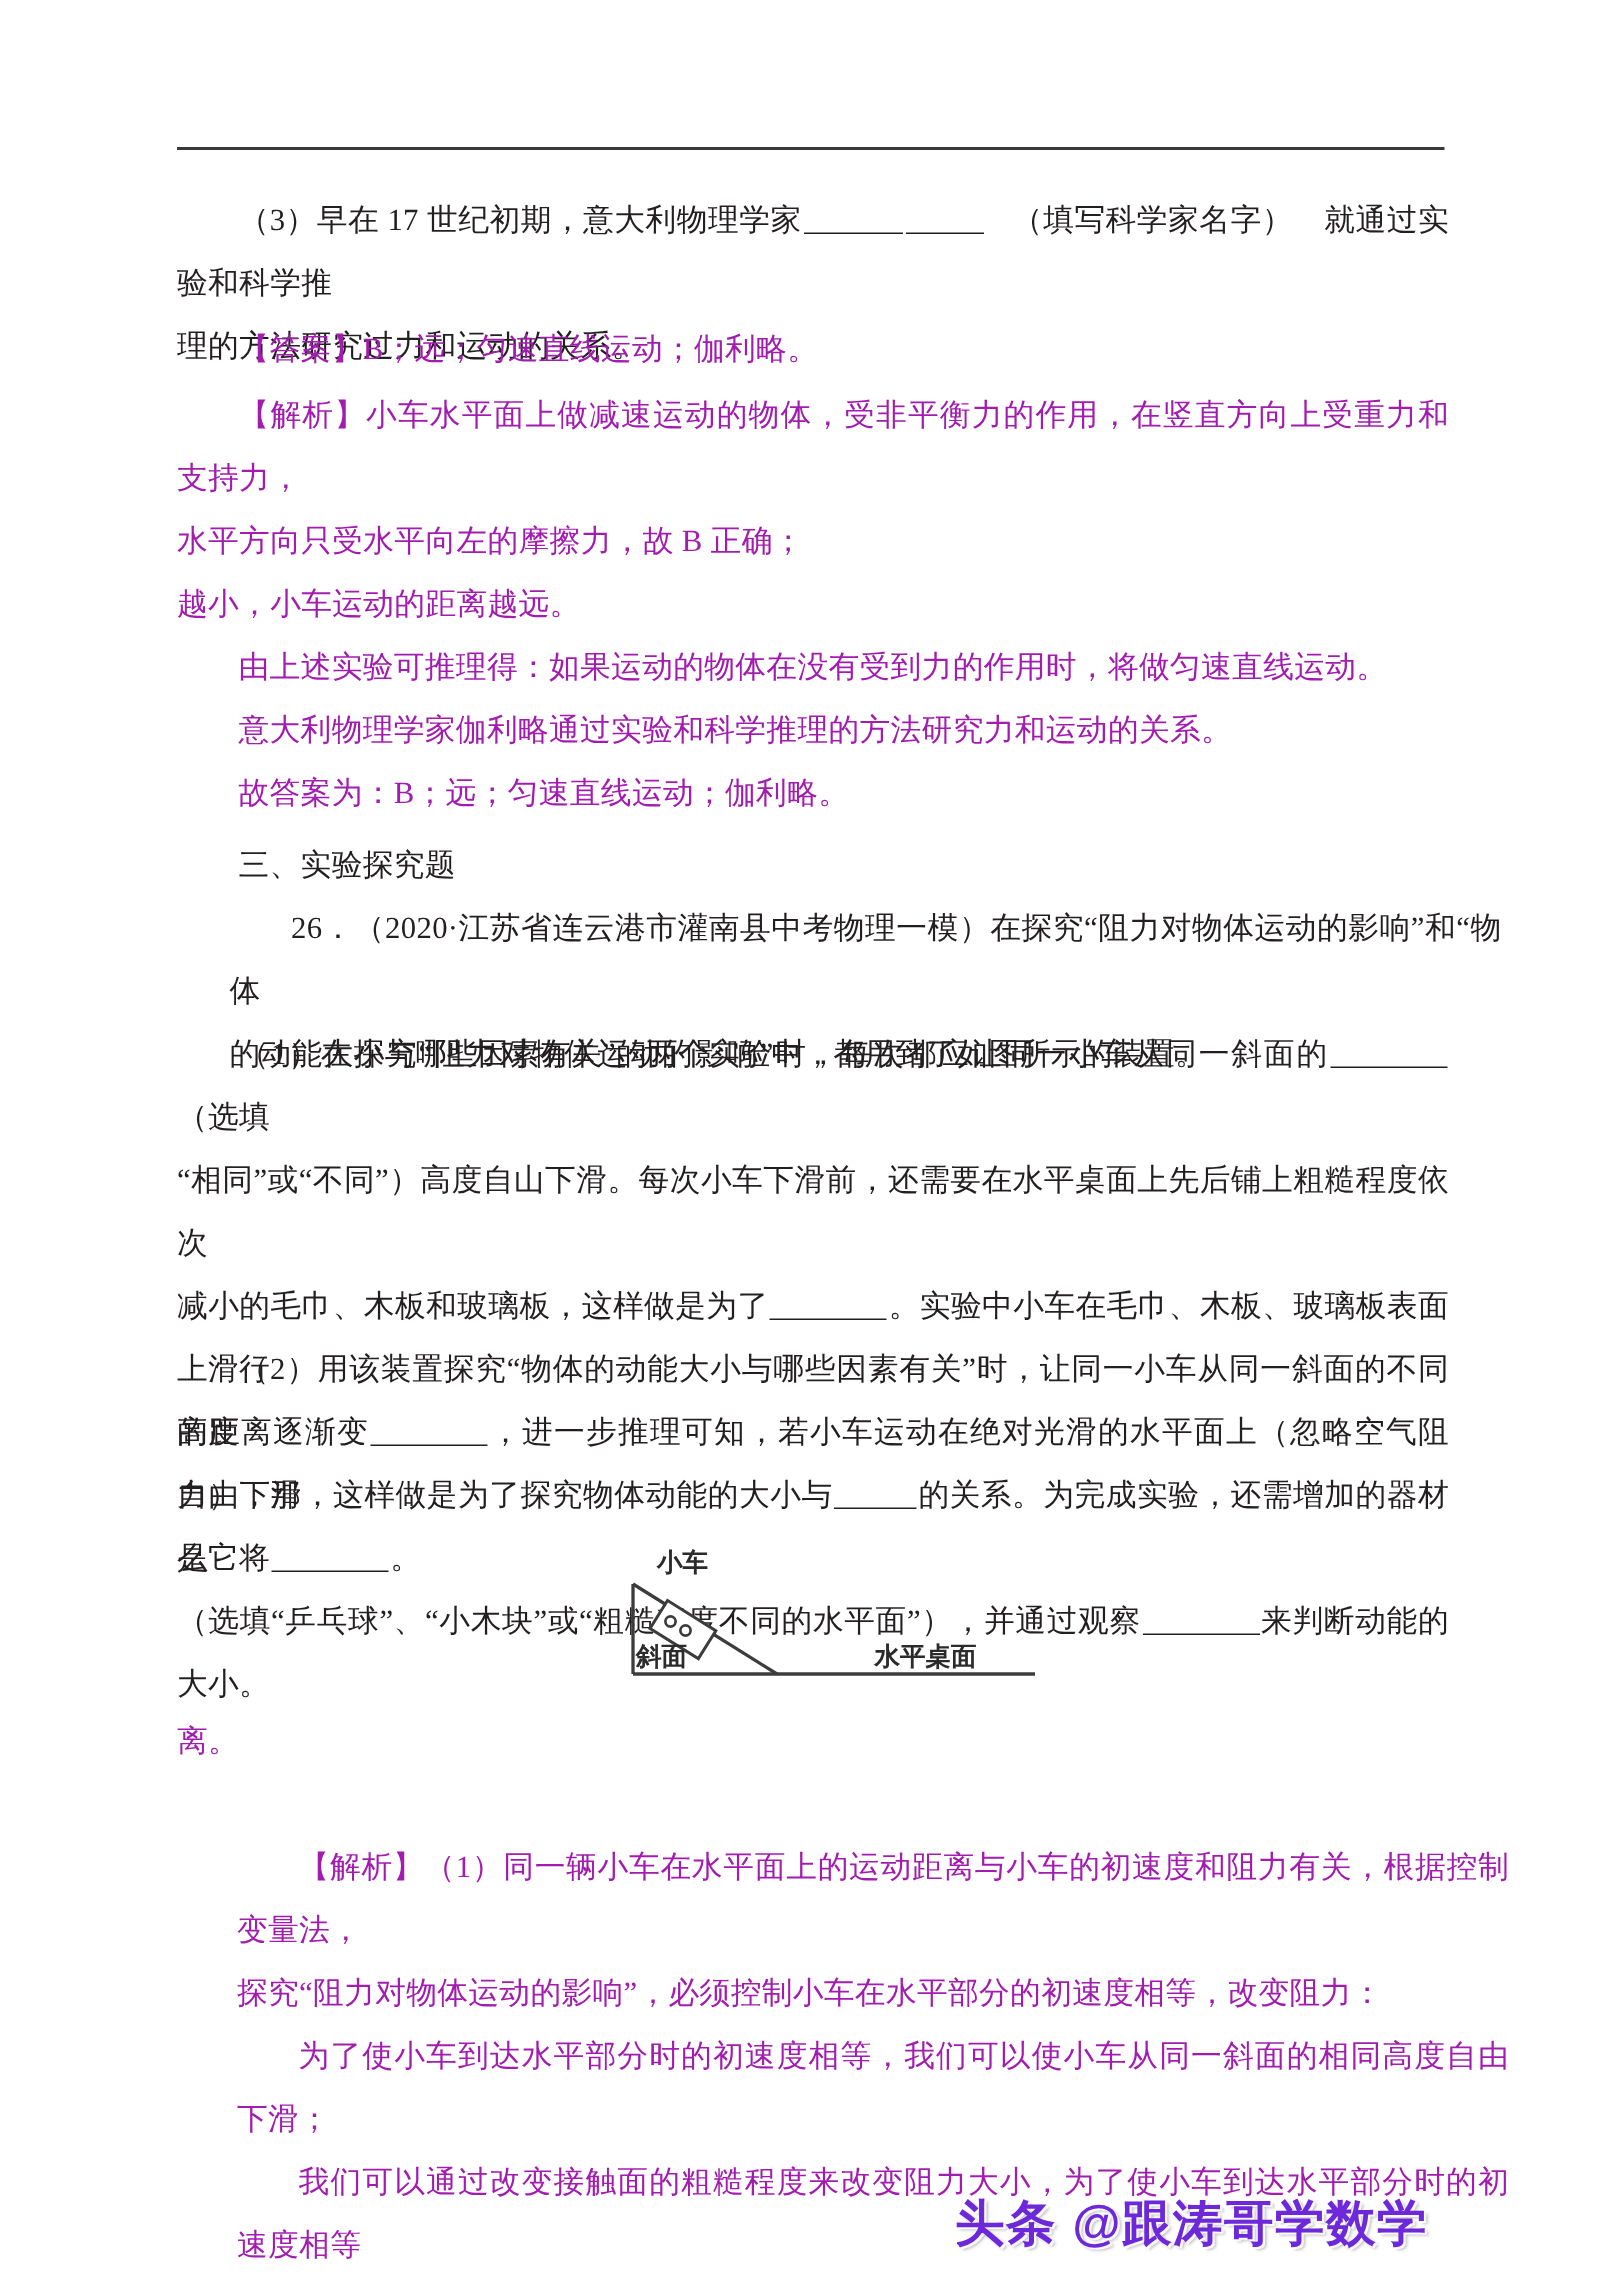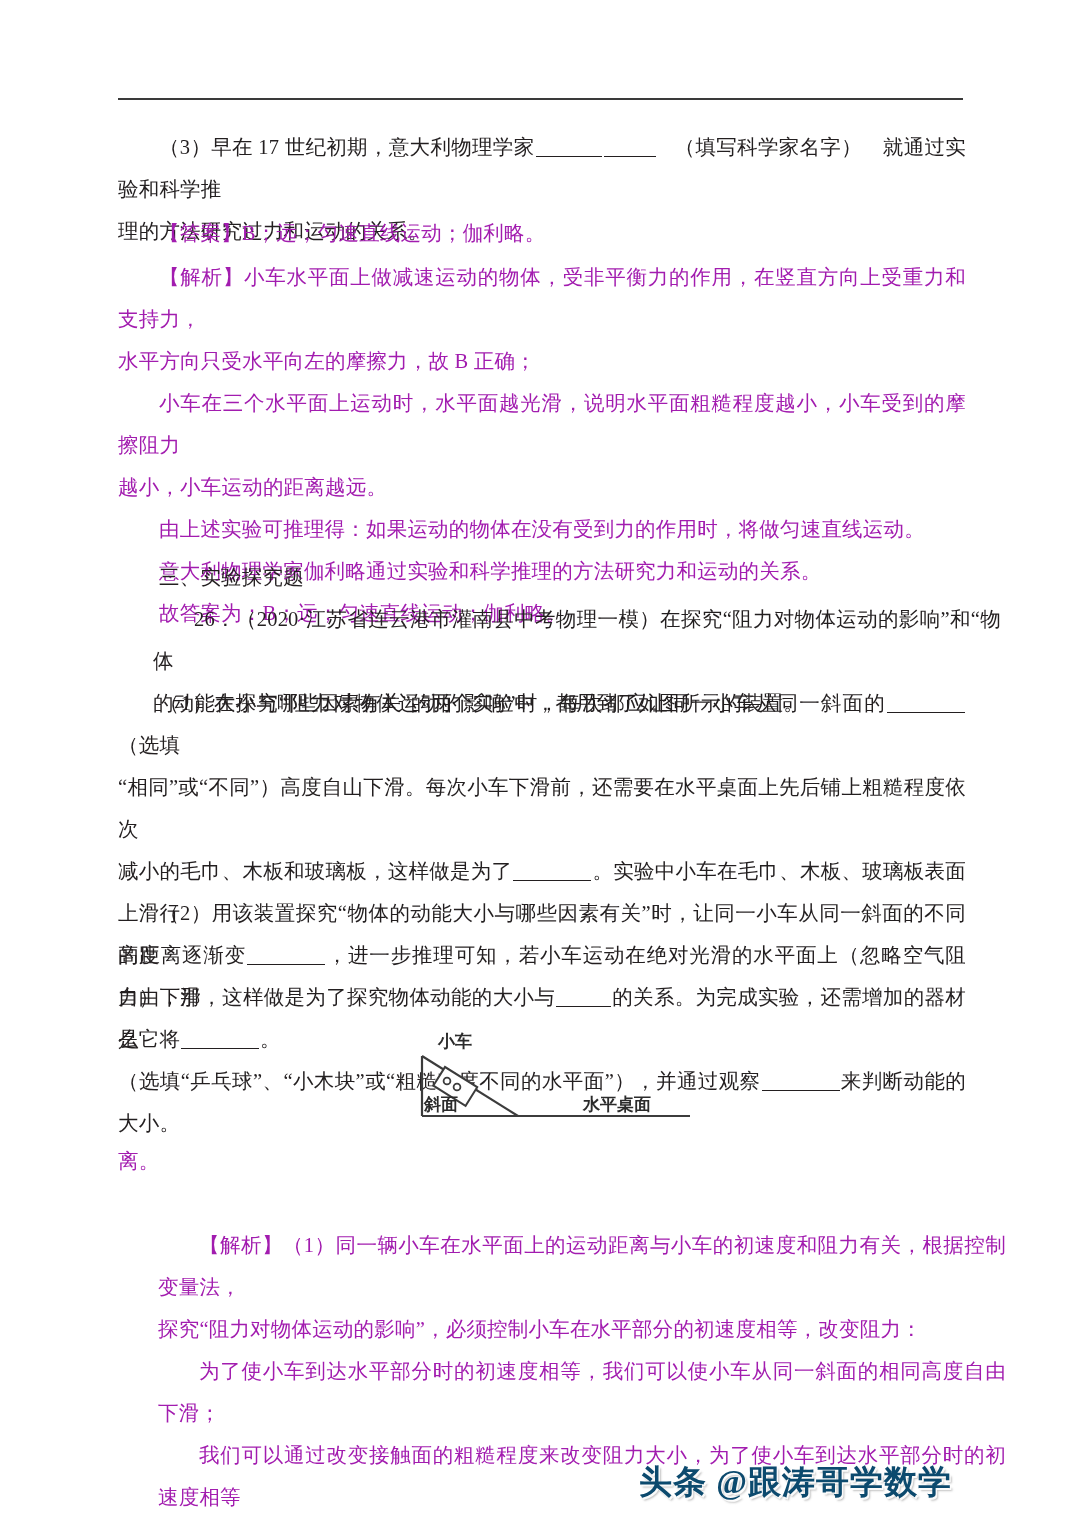--- a/index.html
+++ b/index.html
@@ -78,24 +78,24 @@
     font-size: 17px;
     font-weight: 700;
     fill: #2b2b2b;
   }
 
   
   .watermark {
     position: absolute;
     right: 28px;
     bottom: 22px;
-    font-family: Liberation Serif, serif;
+    font-family: Liberation Sans, sans-serif;
     font-size: 33px;
     font-weight: 700;
-    color: #0c4a6e;
+    color: #6d28d9;
     letter-spacing: 1px;
     text-shadow: 1.5px 1.5px 0 rgba(255,255,255,0.9),
                  2.5px 2.5px 2px rgba(120,120,120,0.45);
     white-space: nowrap;
   }
 </style>
 </head>
 <body>
 
 <div class="page">
@@ -107,21 +107,20 @@
     <p class="line">理的方法研究过力和运动的关系。</p>
   </div>
 
   <div class="blk red" style="left:118px; top:212px;">
     <p class="line indent">【答案】B；远；匀速直线运动；伽利略。</p>
   </div>
 
   <div class="blk red" style="left:118px; top:256px;">
     <p class="line indent">【解析】小车水平面上做减速运动的物体，受非平衡力的作用，在竖直方向上受重力和支持力，</p>
     <p class="line">水平方向只受水平向左的摩擦力，故 B 正确；</p>
-    <p class="line indent">小车在三个水平面上运动时，水平面越光滑，说明水平面粗糙程度越小，小车受到的摩擦阻力</p>
     <p class="line">越小，小车运动的距离越远。</p>
     <p class="line indent">由上述实验可推理得：如果运动的物体在没有受到力的作用时，将做匀速直线运动。</p>
     <p class="line indent">意大利物理学家伽利略通过实验和科学推理的方法研究力和运动的关系。</p>
     <p class="line indent">故答案为：B；远；匀速直线运动；伽利略。</p>
   </div>
 
   <div class="blk black" style="left:118px; top:556px;">
     <p class="line indent">三、实验探究题</p>
   </div>
 

